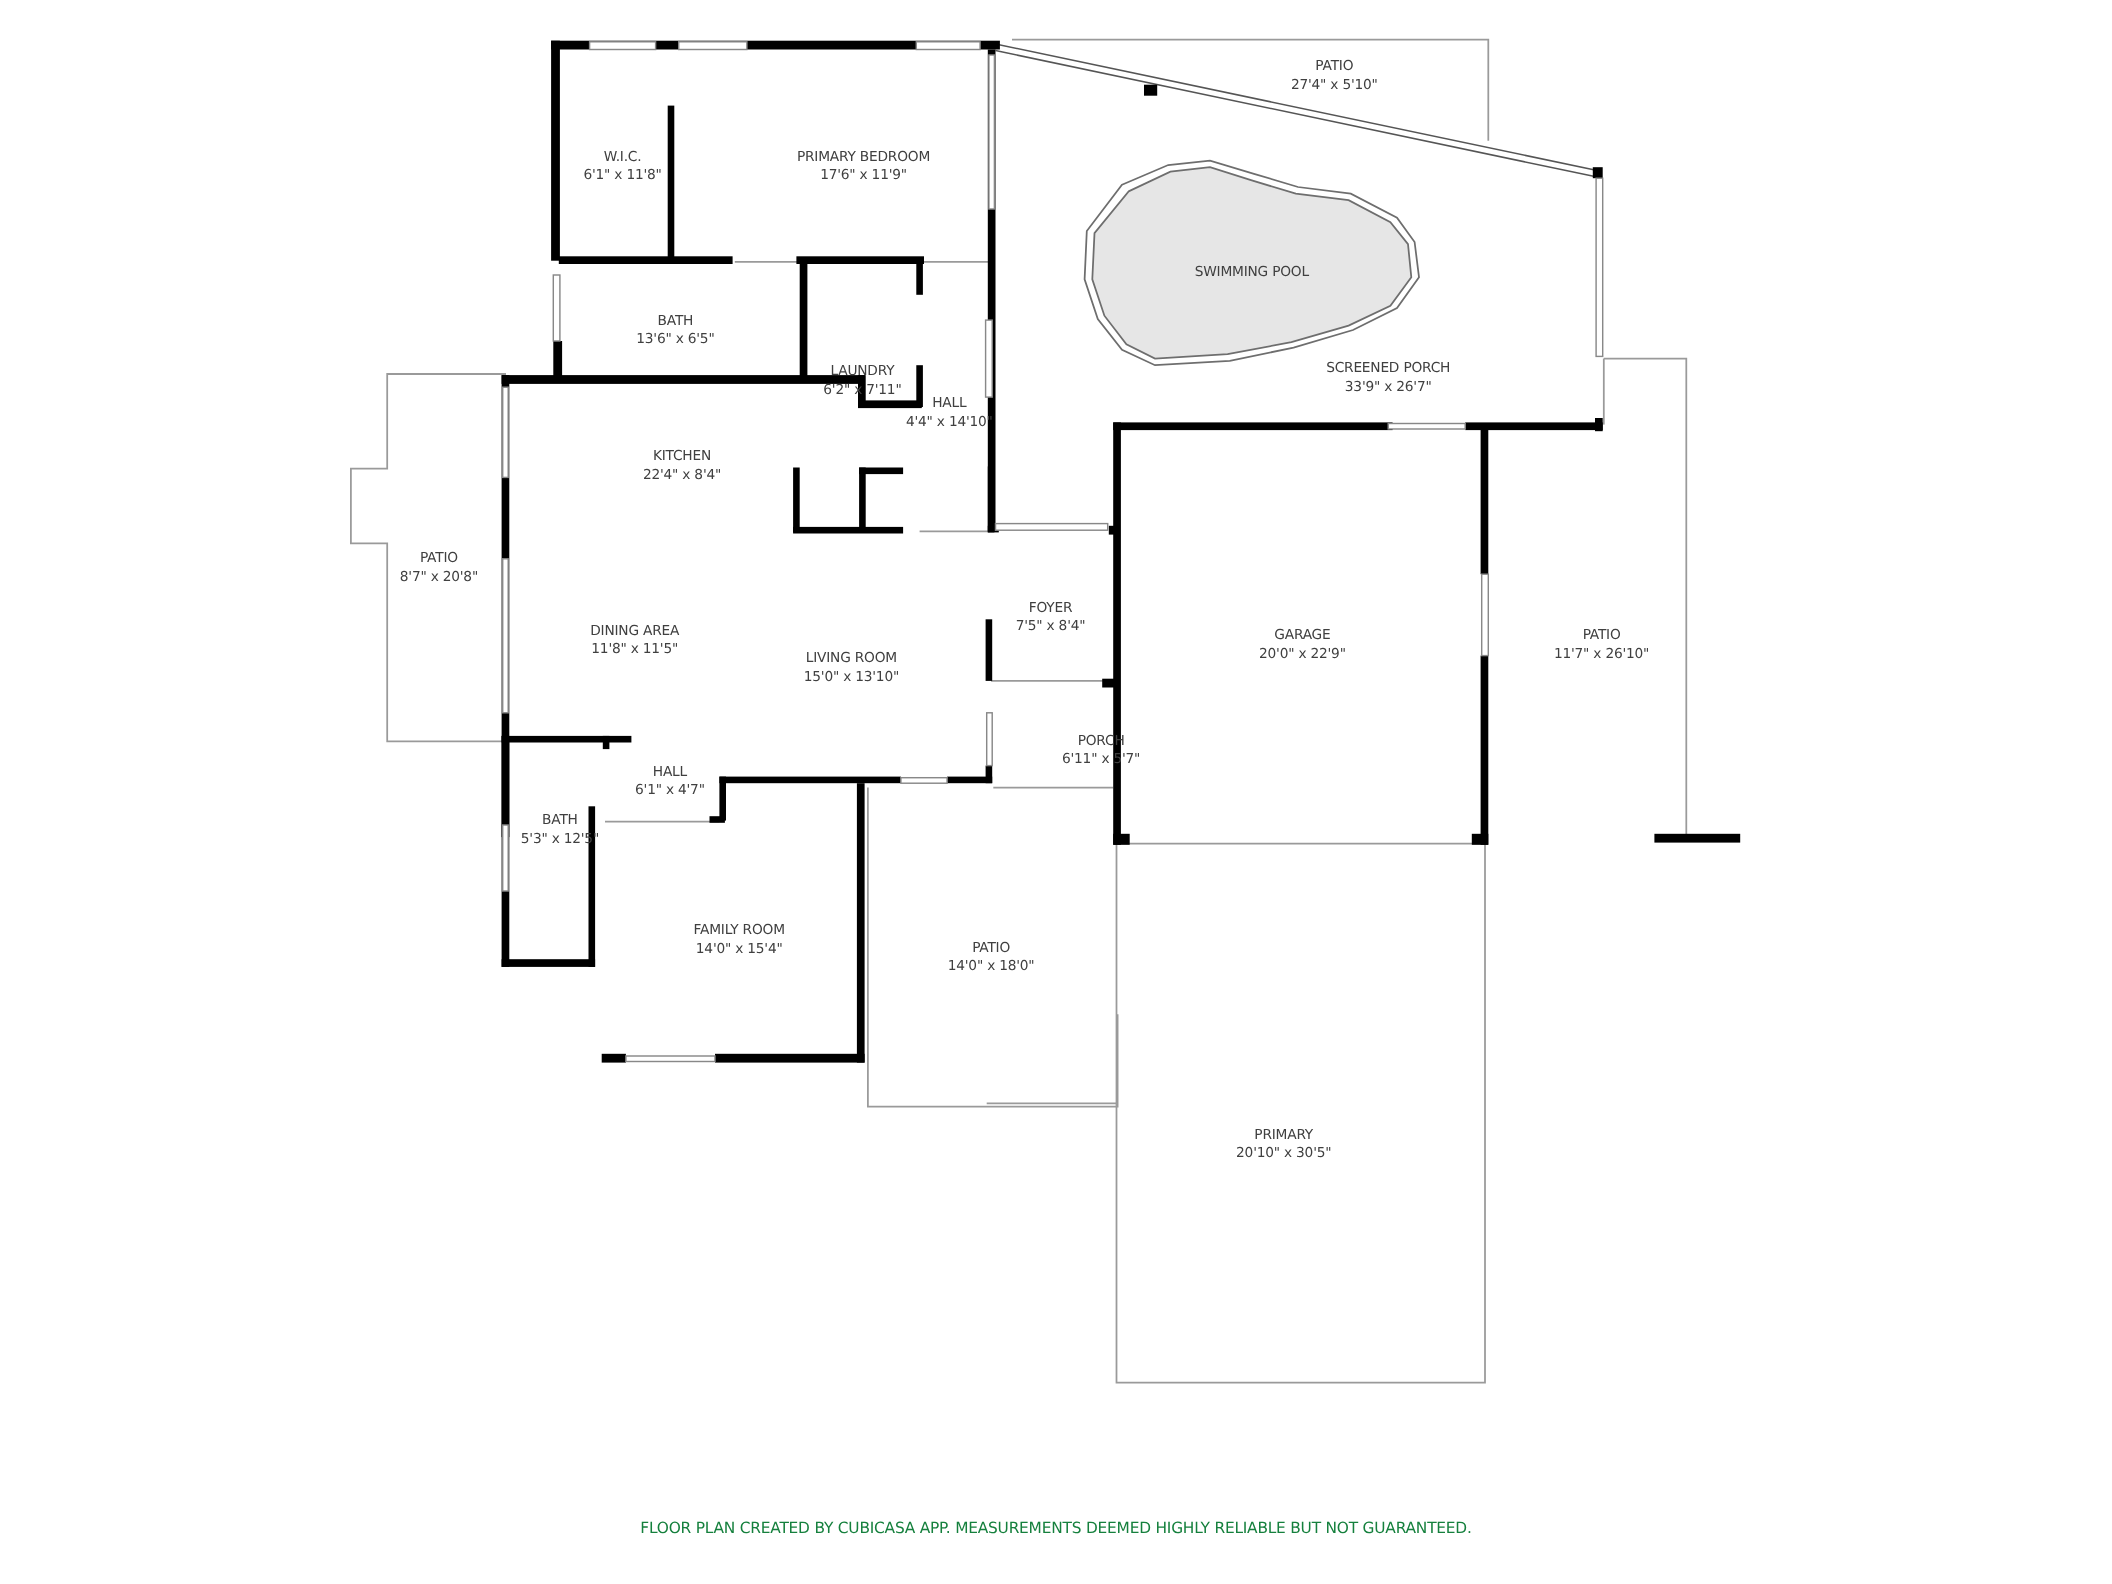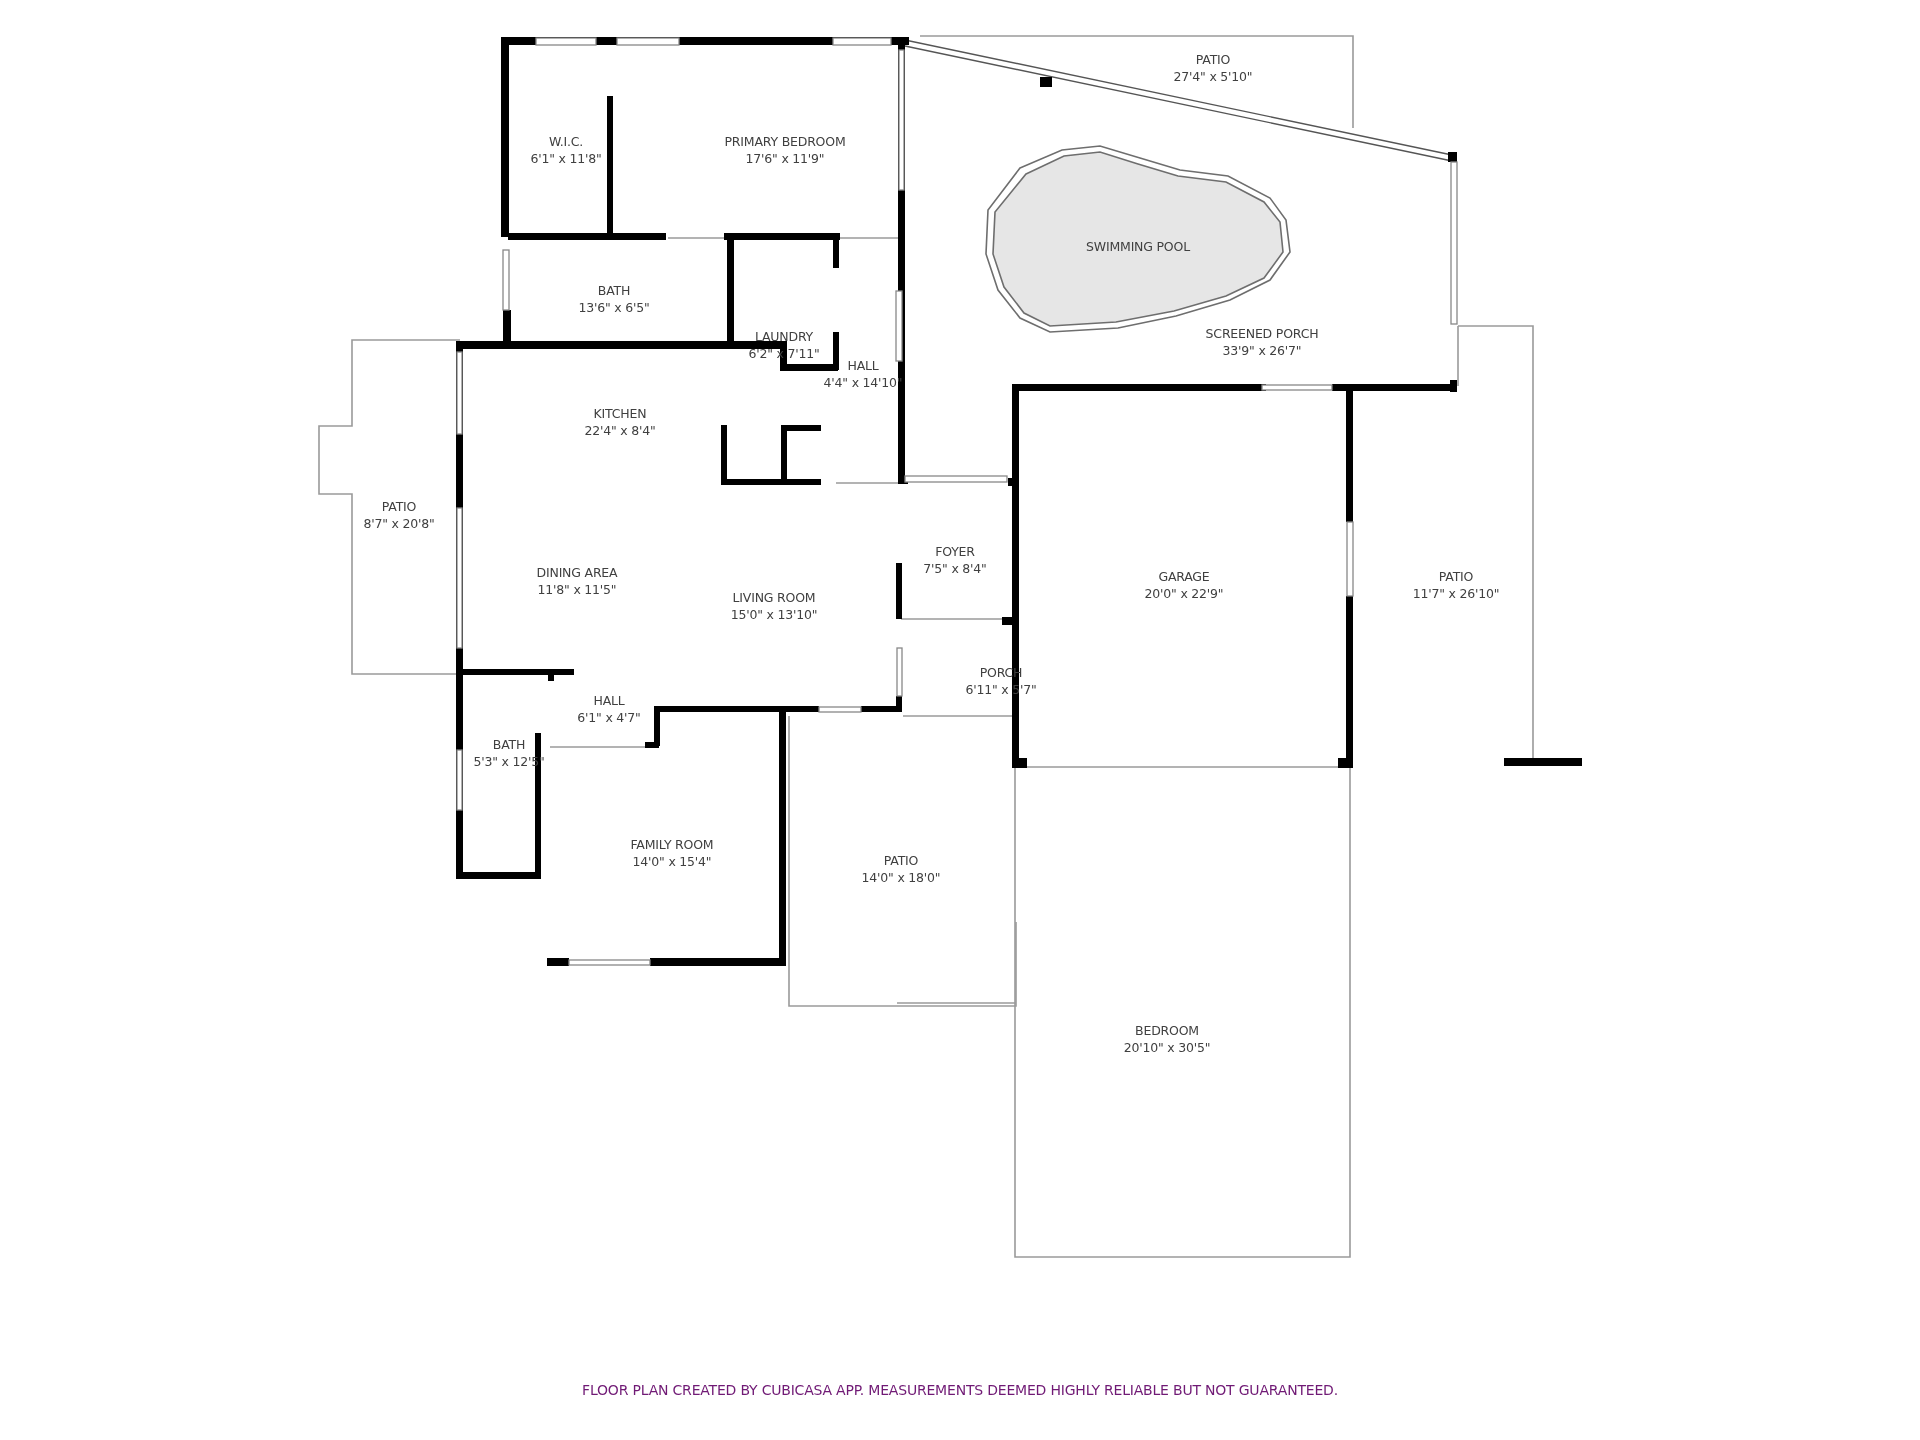--- a/index.html
+++ b/index.html
@@ -5,21 +5,21 @@
   html, body { margin: 0; padding: 0; background: #ffffff; }
   body { width: 1920px; height: 1440px; position: relative; overflow: hidden; font-family: "DejaVu Sans", sans-serif; }
   #plan { position: absolute; left: 0; top: 0; width: 1920px; height: 1440px; }
   .wall { fill: #000; }
   .thin { stroke: #9a9a9a; stroke-width: 1.6; fill: none; }
   .win { fill: #fff; stroke: #888; stroke-width: 1.3; }
   .pool-outer { fill: #fff; stroke: #6e6e6e; stroke-width: 1.6; }
   .pool-inner { fill: #e6e6e6; stroke: #6e6e6e; stroke-width: 1.6; }
   .room-label { position: absolute; transform: translateX(-50%); text-align: center; color: #404040; font-family: "DejaVu Sans", sans-serif; font-size: 12.5px; line-height: 17px; white-space: nowrap; letter-spacing: -0.2px; }
   .room-label span { display: block; }
-  .footer { position: absolute; left: 0; width: 1920px; top: 1382px; text-align: center; color: #701a75; font-family: "DejaVu Sans", sans-serif; font-size: 14px; letter-spacing: -0.2px; }
+  .footer { position: absolute; left: 0; width: 1920px; top: 1382px; text-align: center; color: #15803d; font-family: "DejaVu Sans", sans-serif; font-size: 14px; letter-spacing: -0.2px; }
 </style>
 </head>
 <body>
 
 <svg id="plan" viewBox="0 0 1920 1440" xmlns="http://www.w3.org/2000/svg">
 
   <g>
 
     <polyline class="thin" points="920,36 1353,36 1353,128"></polyline>
 
@@ -218,17 +218,17 @@
 </div>
 <div class="room-label" style="left:672px; top:836px;">
   <span>FAMILY ROOM</span>
   <span>14'0" x 15'4"</span>
 </div>
 <div class="room-label" style="left:901px; top:852px;">
   <span>PATIO</span>
   <span>14'0" x 18'0"</span>
 </div>
 <div class="room-label" style="left:1167px; top:1022px;">
-  <span>BEDROOM</span>
+  <span>PRIMARY</span>
   <span>20'10" x 30'5"</span>
 </div>
 
 <div class="footer">FLOOR PLAN CREATED BY CUBICASA APP. MEASUREMENTS DEEMED HIGHLY RELIABLE BUT NOT GUARANTEED.</div>
 
 </body></html>

